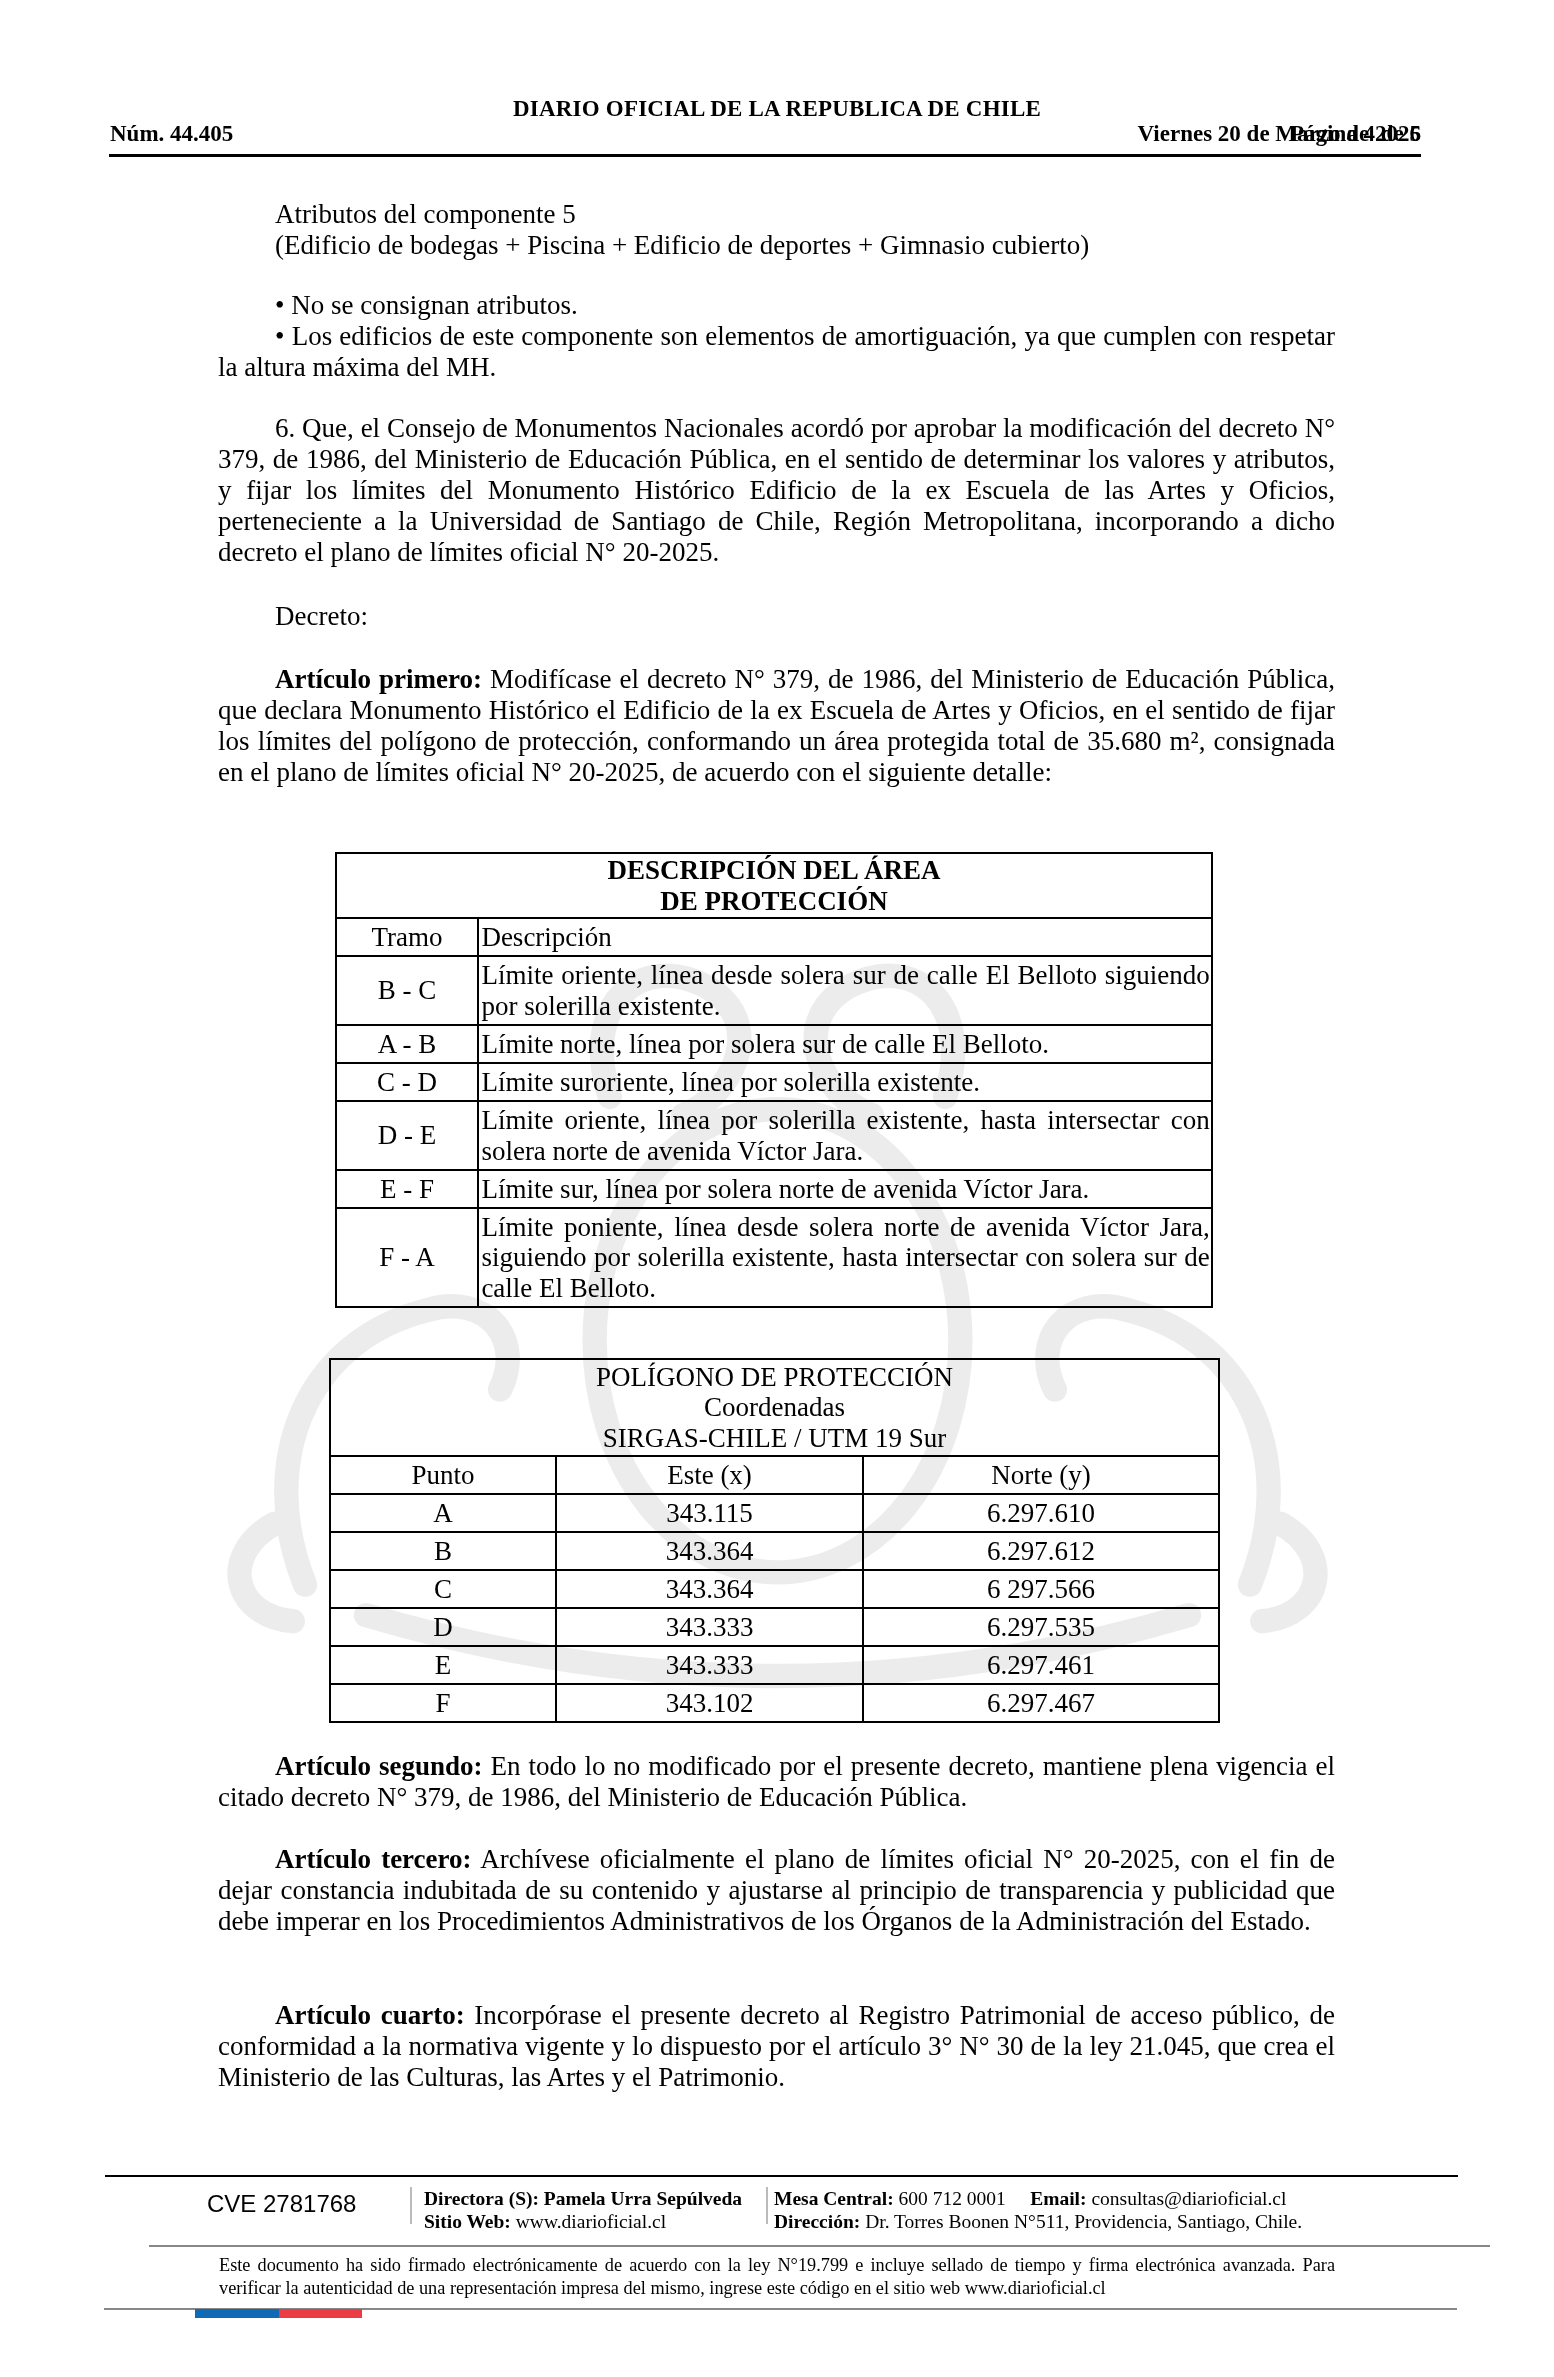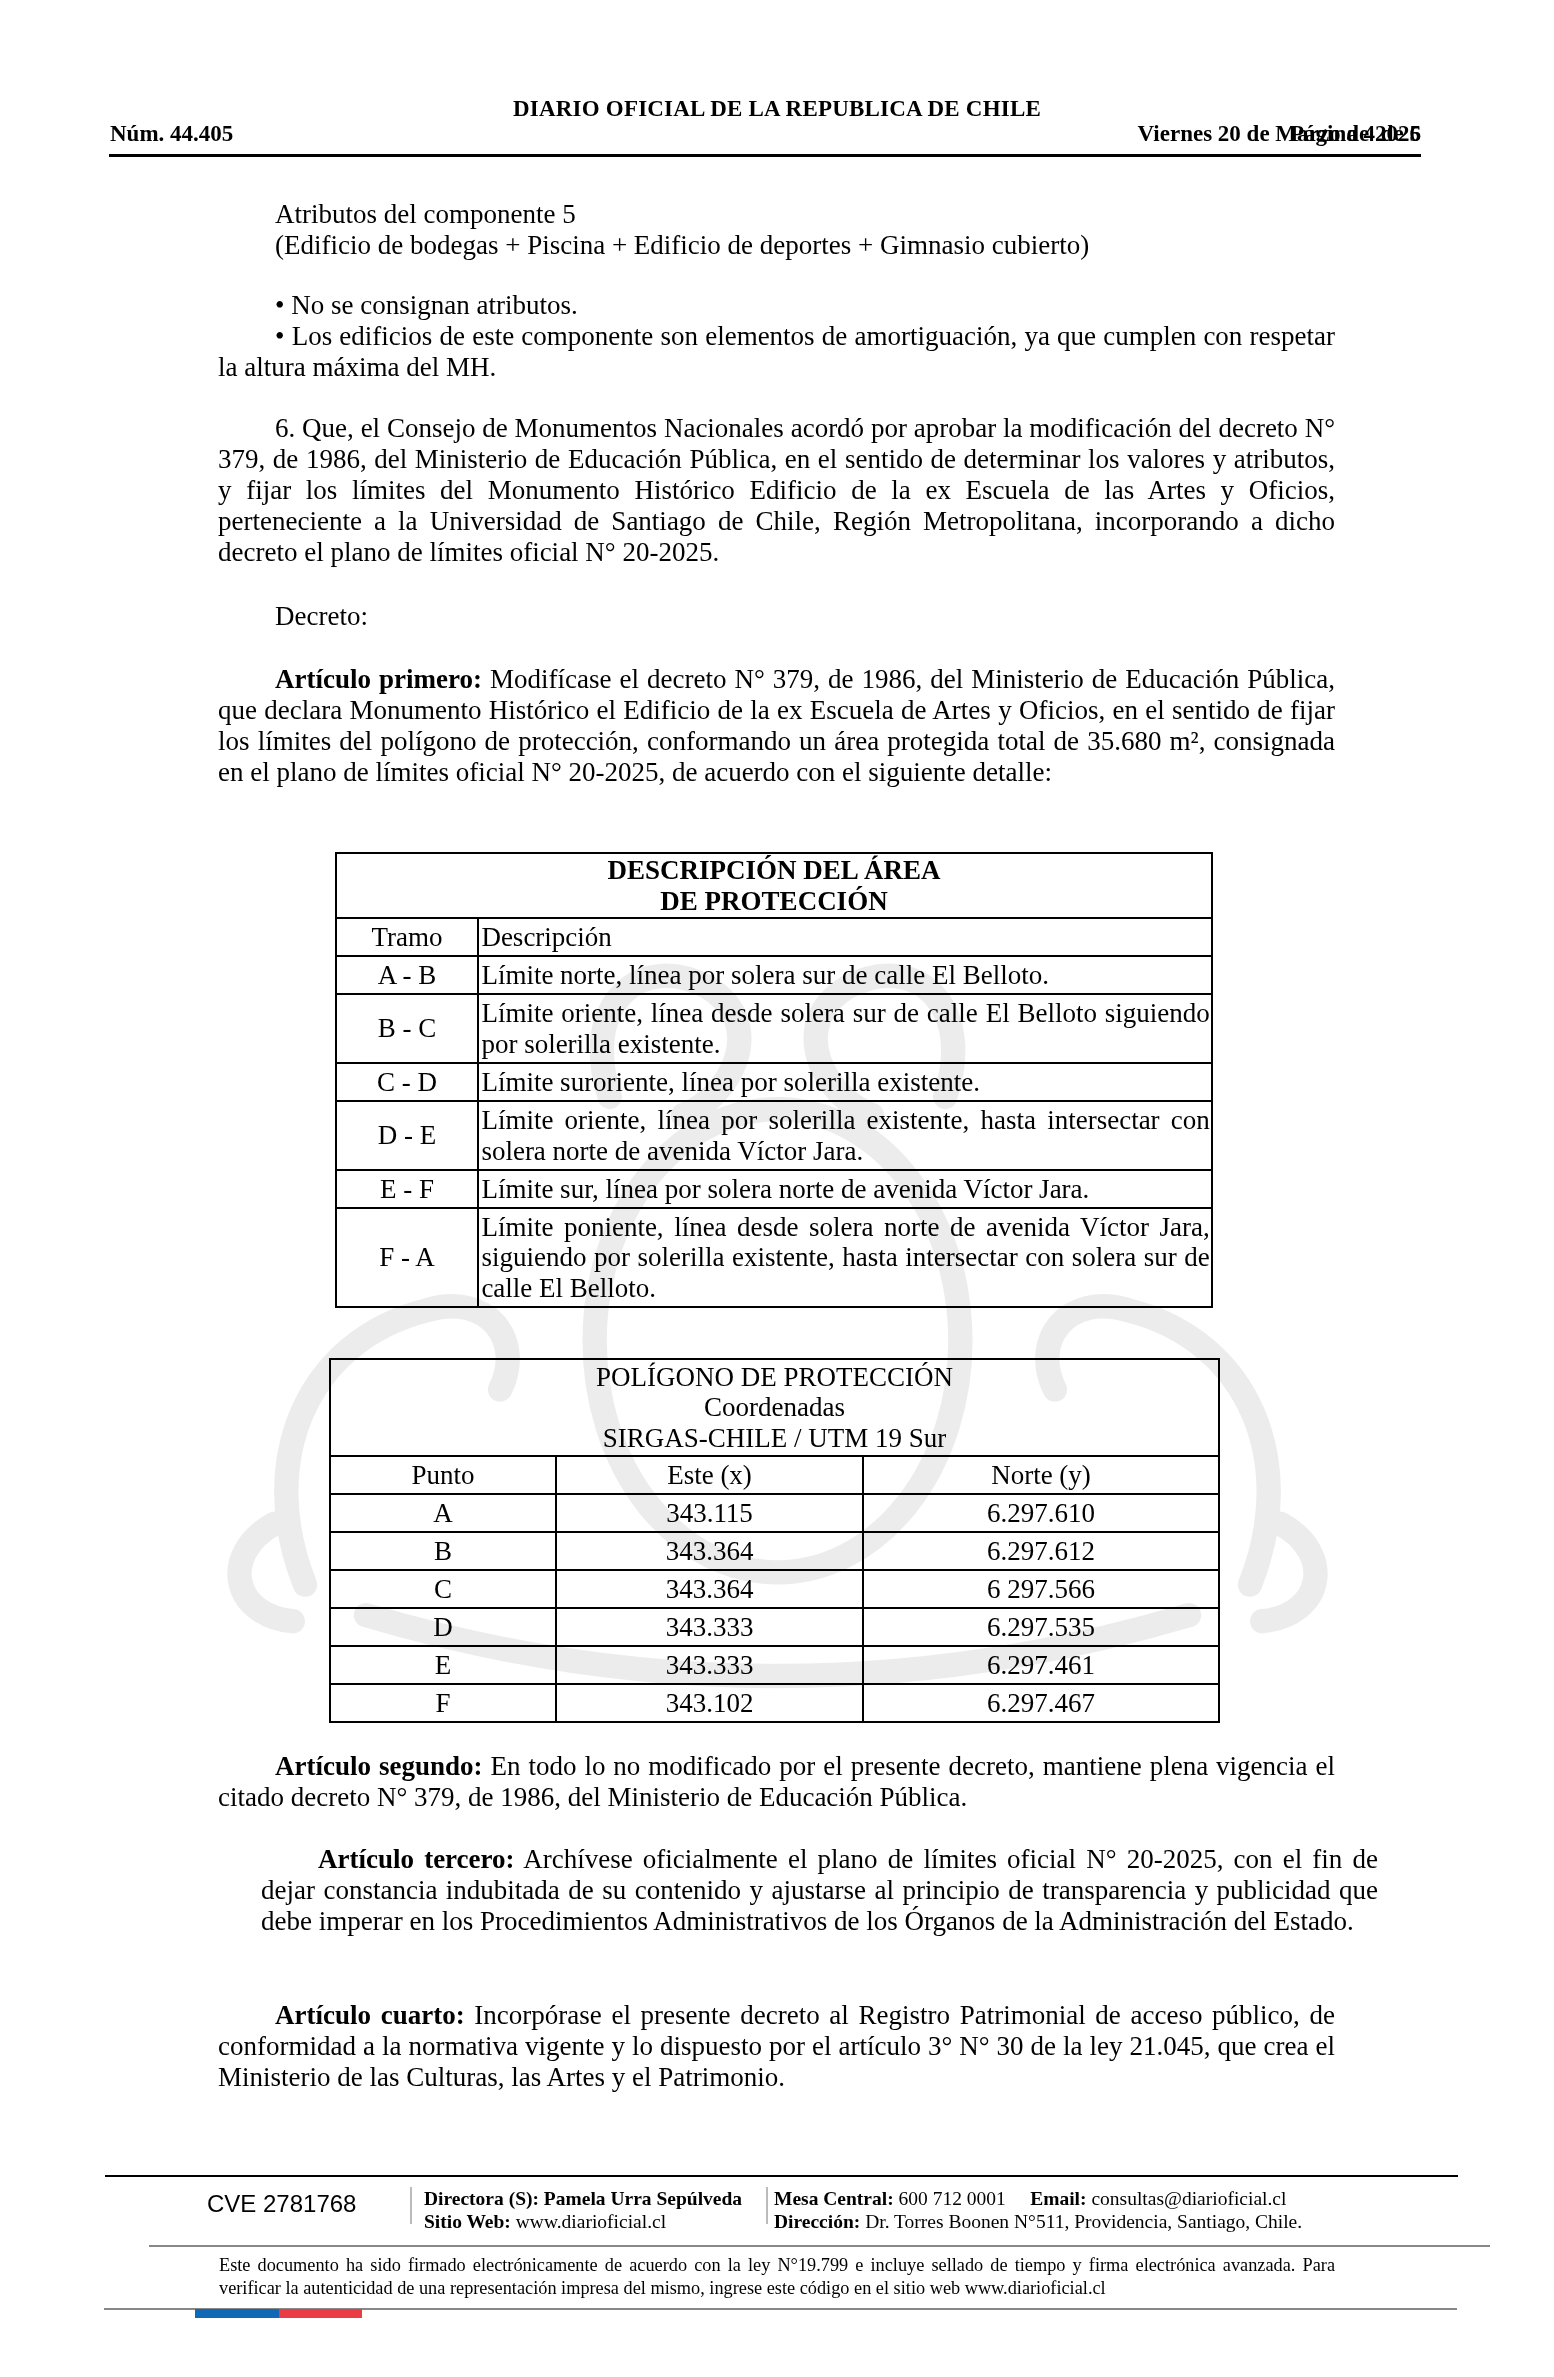--- a/index.html
+++ b/index.html
@@ -120,27 +120,27 @@
       <tr>
     <td class="c" colspan="2" style="height: 63px; font-weight: bold;">
       <div>DESCRIPCIÓN DEL ÁREA</div>
       <div>DE PROTECCIÓN</div>
     </td>
   </tr>
   <tr style="height: 38px;">
     <td class="c">Tramo</td>
     <td>Descripción</td>
   </tr>
-  <tr style="height: 38px;">
-    <td class="c">A - B</td>
-    <td class="j">Límite norte, línea por solera sur de calle El Belloto.</td>
-  </tr>
   <tr style="height: 69px;">
     <td class="c">B - C</td>
     <td class="j">Límite oriente, línea desde solera sur de calle El Belloto siguiendo por solerilla existente.</td>
+  </tr>
+  <tr style="height: 38px;">
+    <td class="c">A - B</td>
+    <td class="j">Límite norte, línea por solera sur de calle El Belloto.</td>
   </tr>
   <tr style="height: 38px;">
     <td class="c">C - D</td>
     <td class="j">Límite suroriente, línea por solerilla existente.</td>
   </tr>
   <tr style="height: 69px;">
     <td class="c">D - E</td>
     <td class="j">Límite oriente, línea por solerilla existente, hasta intersectar con solera norte de avenida Víctor Jara.</td>
   </tr>
   <tr style="height: 38px;">
@@ -203,21 +203,21 @@
     <td class="c">343.102</td>
     <td class="c">6.297.467</td>
   </tr>
 </tbody>
   </table>
 
 <div class="body-text" style="top: 1751px;">
   <p class="indent"><span class="bold">Artículo segundo:</span><span> En todo lo no modificado por el presente decreto, mantiene plena vigencia el citado decreto N° 379, de 1986, del Ministerio de Educación Pública.</span></p>
 </div>
 
-<div class="body-text" style="top: 1844px; margin-left: 43px;">
+<div class="body-text" style="top: 1844px;">
   <p class="indent"><span class="bold">Artículo tercero:</span><span> Archívese oficialmente el plano de límites oficial N° 20-2025, con el fin de dejar constancia indubitada de su contenido y ajustarse al principio de transparencia y publicidad que debe imperar en los Procedimientos Administrativos de los Órganos de la Administración del Estado.</span></p>
 </div>
 
 <div class="body-text" style="top: 2000px;">
   <p class="indent"><span class="bold">Artículo cuarto:</span><span> Incorpórase el presente decreto al Registro Patrimonial de acceso público, de conformidad a la normativa vigente y lo dispuesto por el artículo 3° N° 30 de la ley 21.045, que crea el Ministerio de las Culturas, las Artes y el Patrimonio.</span></p>
 </div>
 
 <div class="ft-rule-top"></div>
 <div class="cve">CVE 2781768</div>
 <div class="ft-sep1"></div>

